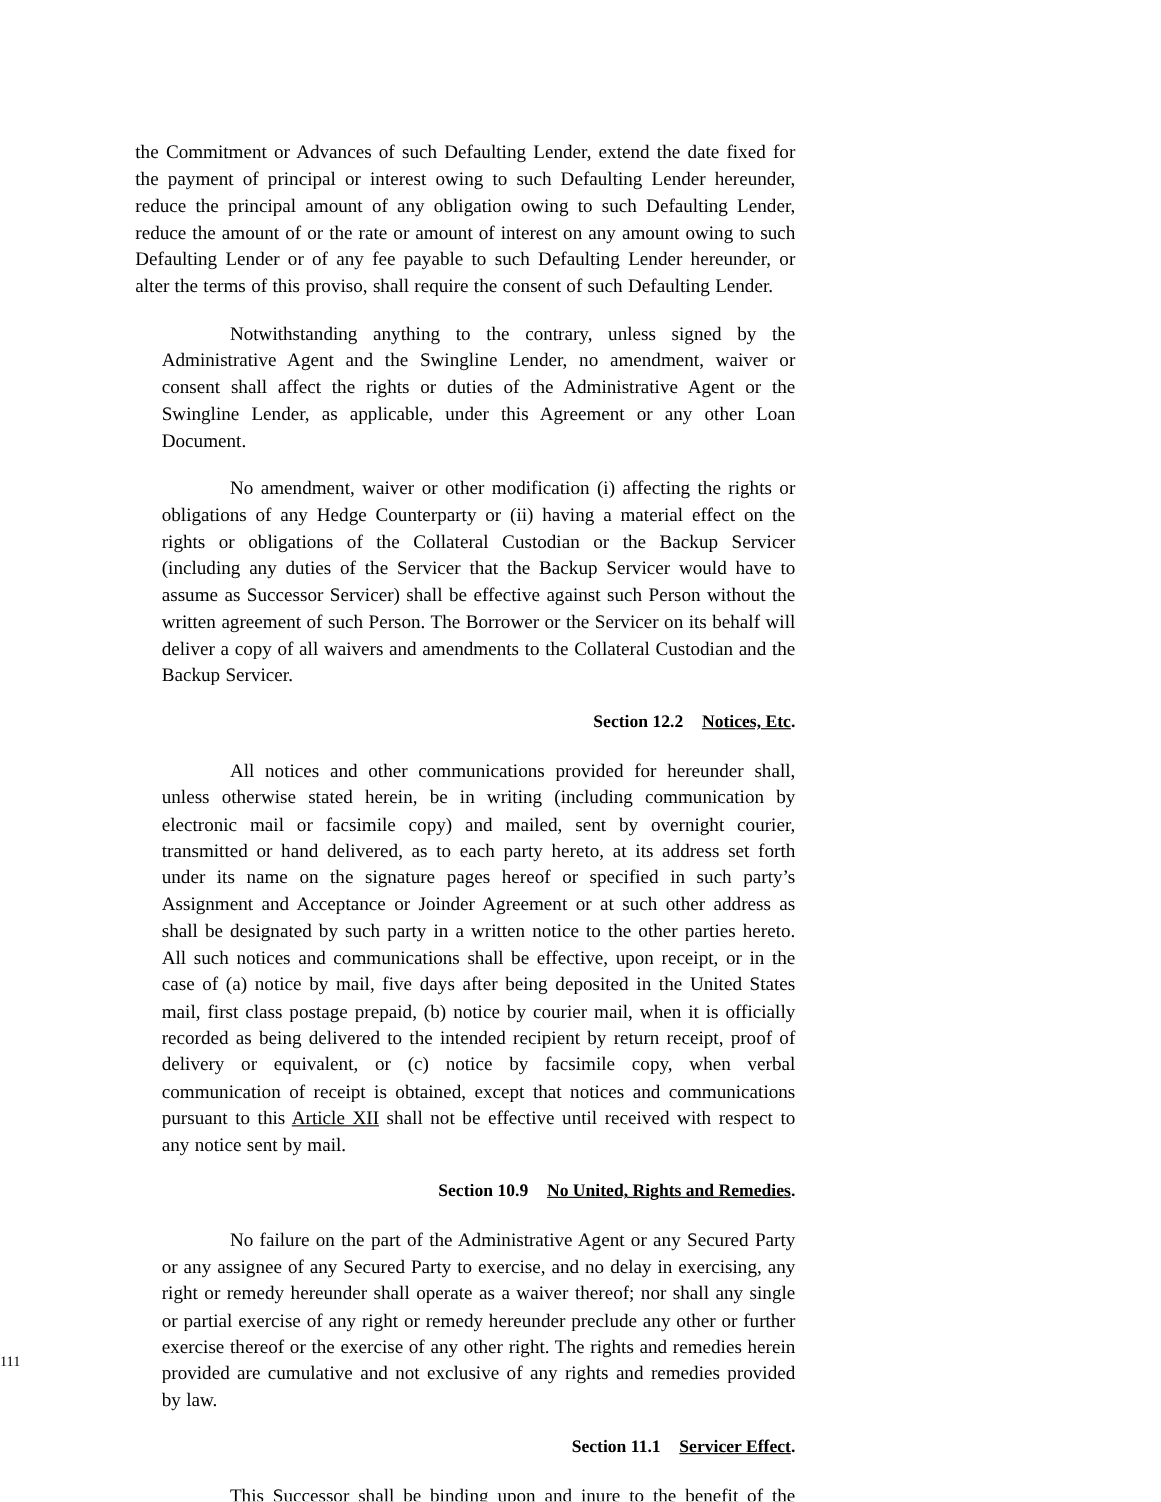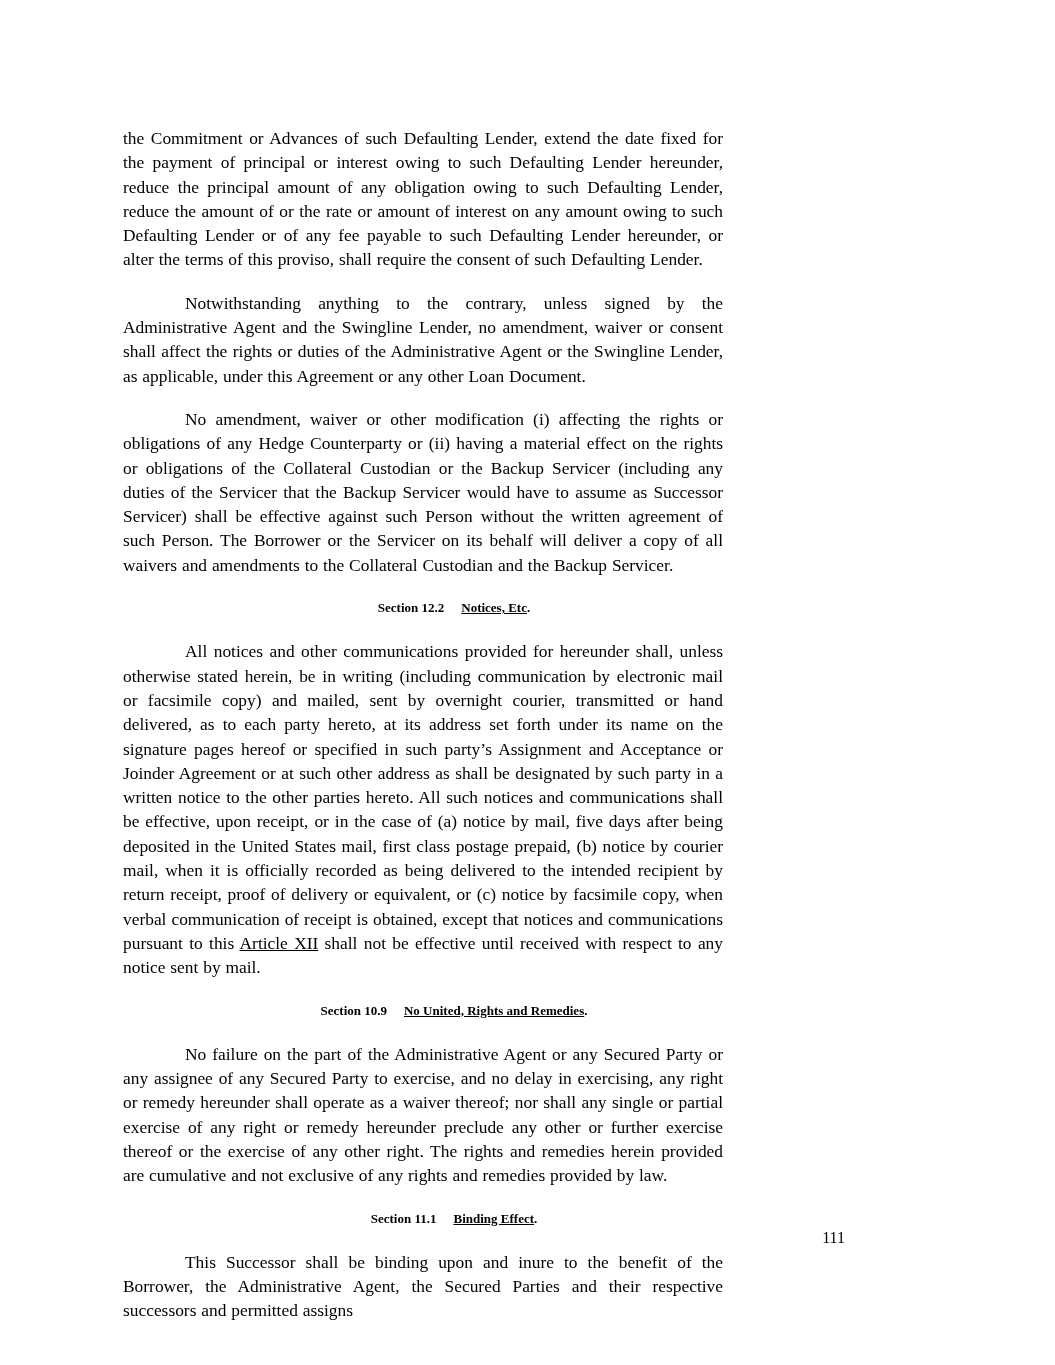--- a/index.html
+++ b/index.html
@@ -27,42 +27,43 @@
     font-size: 17.4px;
     line-height: 24.3px;
     text-align: justify;
     word-spacing: 0.5px;
   }
   .para.first {
     margin-top: 0;
   }
   .para.indent {
     text-indent: 62px;
+    margin-left: 24px;
   }
   .heading {
     margin: 19px 0 0 62px;
-    font-size: 13px;
+    font-size: 16px;
     line-height: 24.3px;
     font-weight: bold;
-    text-align: center;
+    text-align: right;
   }
   .heading .htitle {
     margin-left: 17px;
     text-decoration: underline;
   }
   .underline {
     text-decoration: underline;
   }
   .page-number {
     position: absolute;
     top: 1226px;
     left: 0;
     width: 100%;
-    text-align: right;
-    font-size: 16px;
+    text-align: left;
+    font-size: 13px;
     line-height: 24.3px;
   }
 </style>
 </head>
 <body>
 
 <div class="page">
   <div class="content">
 
     <p class="para first">the Commitment or Advances of such Defaulting Lender, extend the date fixed for the payment of principal or interest owing to such Defaulting Lender hereunder, reduce the principal amount of any obligation owing to such Defaulting Lender, reduce the amount of or the rate or amount of interest on any amount owing to such Defaulting Lender or of any fee payable to such Defaulting Lender hereunder, or alter the terms of this proviso, shall require the consent of such Defaulting Lender.</p>
@@ -72,20 +73,20 @@
     <p class="para indent">No amendment, waiver or other modification (i) affecting the rights or obligations of any Hedge Counterparty or (ii) having a material effect on the rights or obligations of the Collateral Custodian or the Backup Servicer (including any duties of the Servicer that the Backup Servicer would have to assume as Successor Servicer) shall be effective against such Person without the written agreement of such Person.  The Borrower or the Servicer on its behalf will deliver a copy of all waivers and amendments to the Collateral Custodian and the Backup Servicer.</p>
 
     <p class="heading"><span class="hlabel">Section 12.2</span><span class="htitle">Notices, Etc</span><span class="hsuffix">.</span></p>
 
     <p class="para indent"><span>All notices and other communications provided for hereunder shall, unless otherwise stated herein, be in writing (including communication by electronic mail or facsimile copy) and mailed, sent by overnight courier, transmitted or hand delivered, as to each party hereto, at its address set forth under its name on the signature pages hereof or specified in such party’s Assignment and Acceptance or Joinder Agreement or at such other address as shall be designated by such party in a written notice to the other parties hereto.  All such notices and communications shall be effective, upon receipt, or in the case of (a) notice by mail, five days after being deposited in the United States mail, first class postage prepaid, (b) notice by courier mail, when it is officially recorded as being delivered to the intended recipient by return receipt, proof of delivery or equivalent, or (c) notice by facsimile copy, when verbal communication of receipt is obtained, except that notices and communications pursuant to this </span><span class="underline">Article XII</span><span> shall not be effective until received with respect to any notice sent by mail.</span></p>
 
     <p class="heading"><span class="hlabel">Section 10.9</span><span class="htitle">No United, Rights and Remedies</span><span class="hsuffix">.</span></p>
 
     <p class="para indent">No failure on the part of the Administrative Agent or any Secured Party or any assignee of any Secured Party to exercise, and no delay in exercising, any right or remedy hereunder shall operate as a waiver thereof; nor shall any single or partial exercise of any right or remedy hereunder preclude any other or further exercise thereof or the exercise of any other right.  The rights and remedies herein provided are cumulative and not exclusive of any rights and remedies provided by law.</p>
 
-    <p class="heading"><span class="hlabel">Section 11.1</span><span class="htitle">Binding Effect</span><span class="hsuffix">.</span></p>
+    <p class="heading"><span class="hlabel">Section 11.1</span><span class="htitle">Servicer Effect</span><span class="hsuffix">.</span></p>
 
     <p class="para indent">This Successor shall be binding upon and inure to the benefit of the Borrower, the Administrative Agent, the Secured Parties and their respective successors and permitted assigns</p>
 
   </div>
 
   <div class="page-number">111</div>
 </div>
 
 </body></html>

